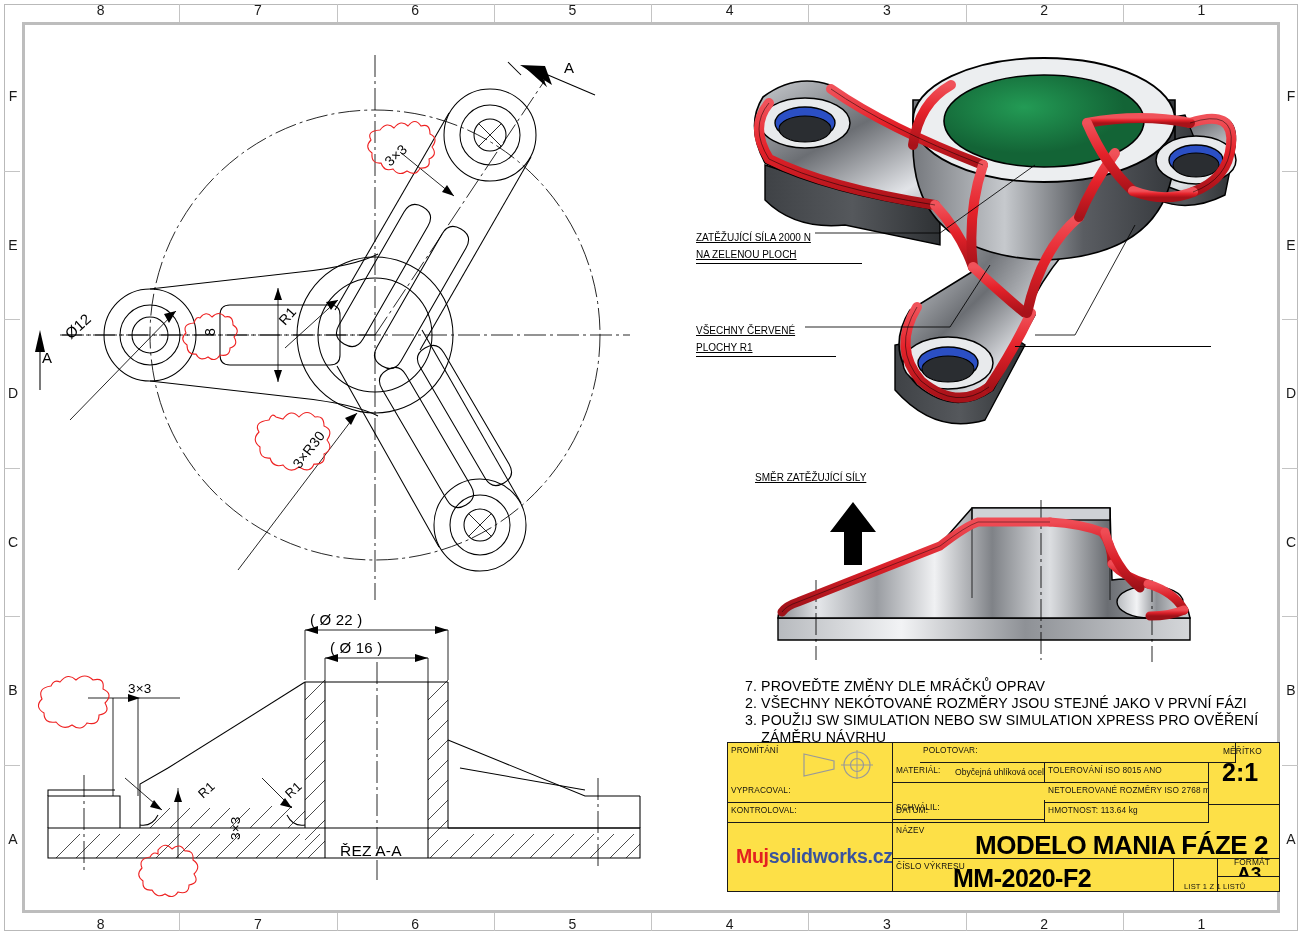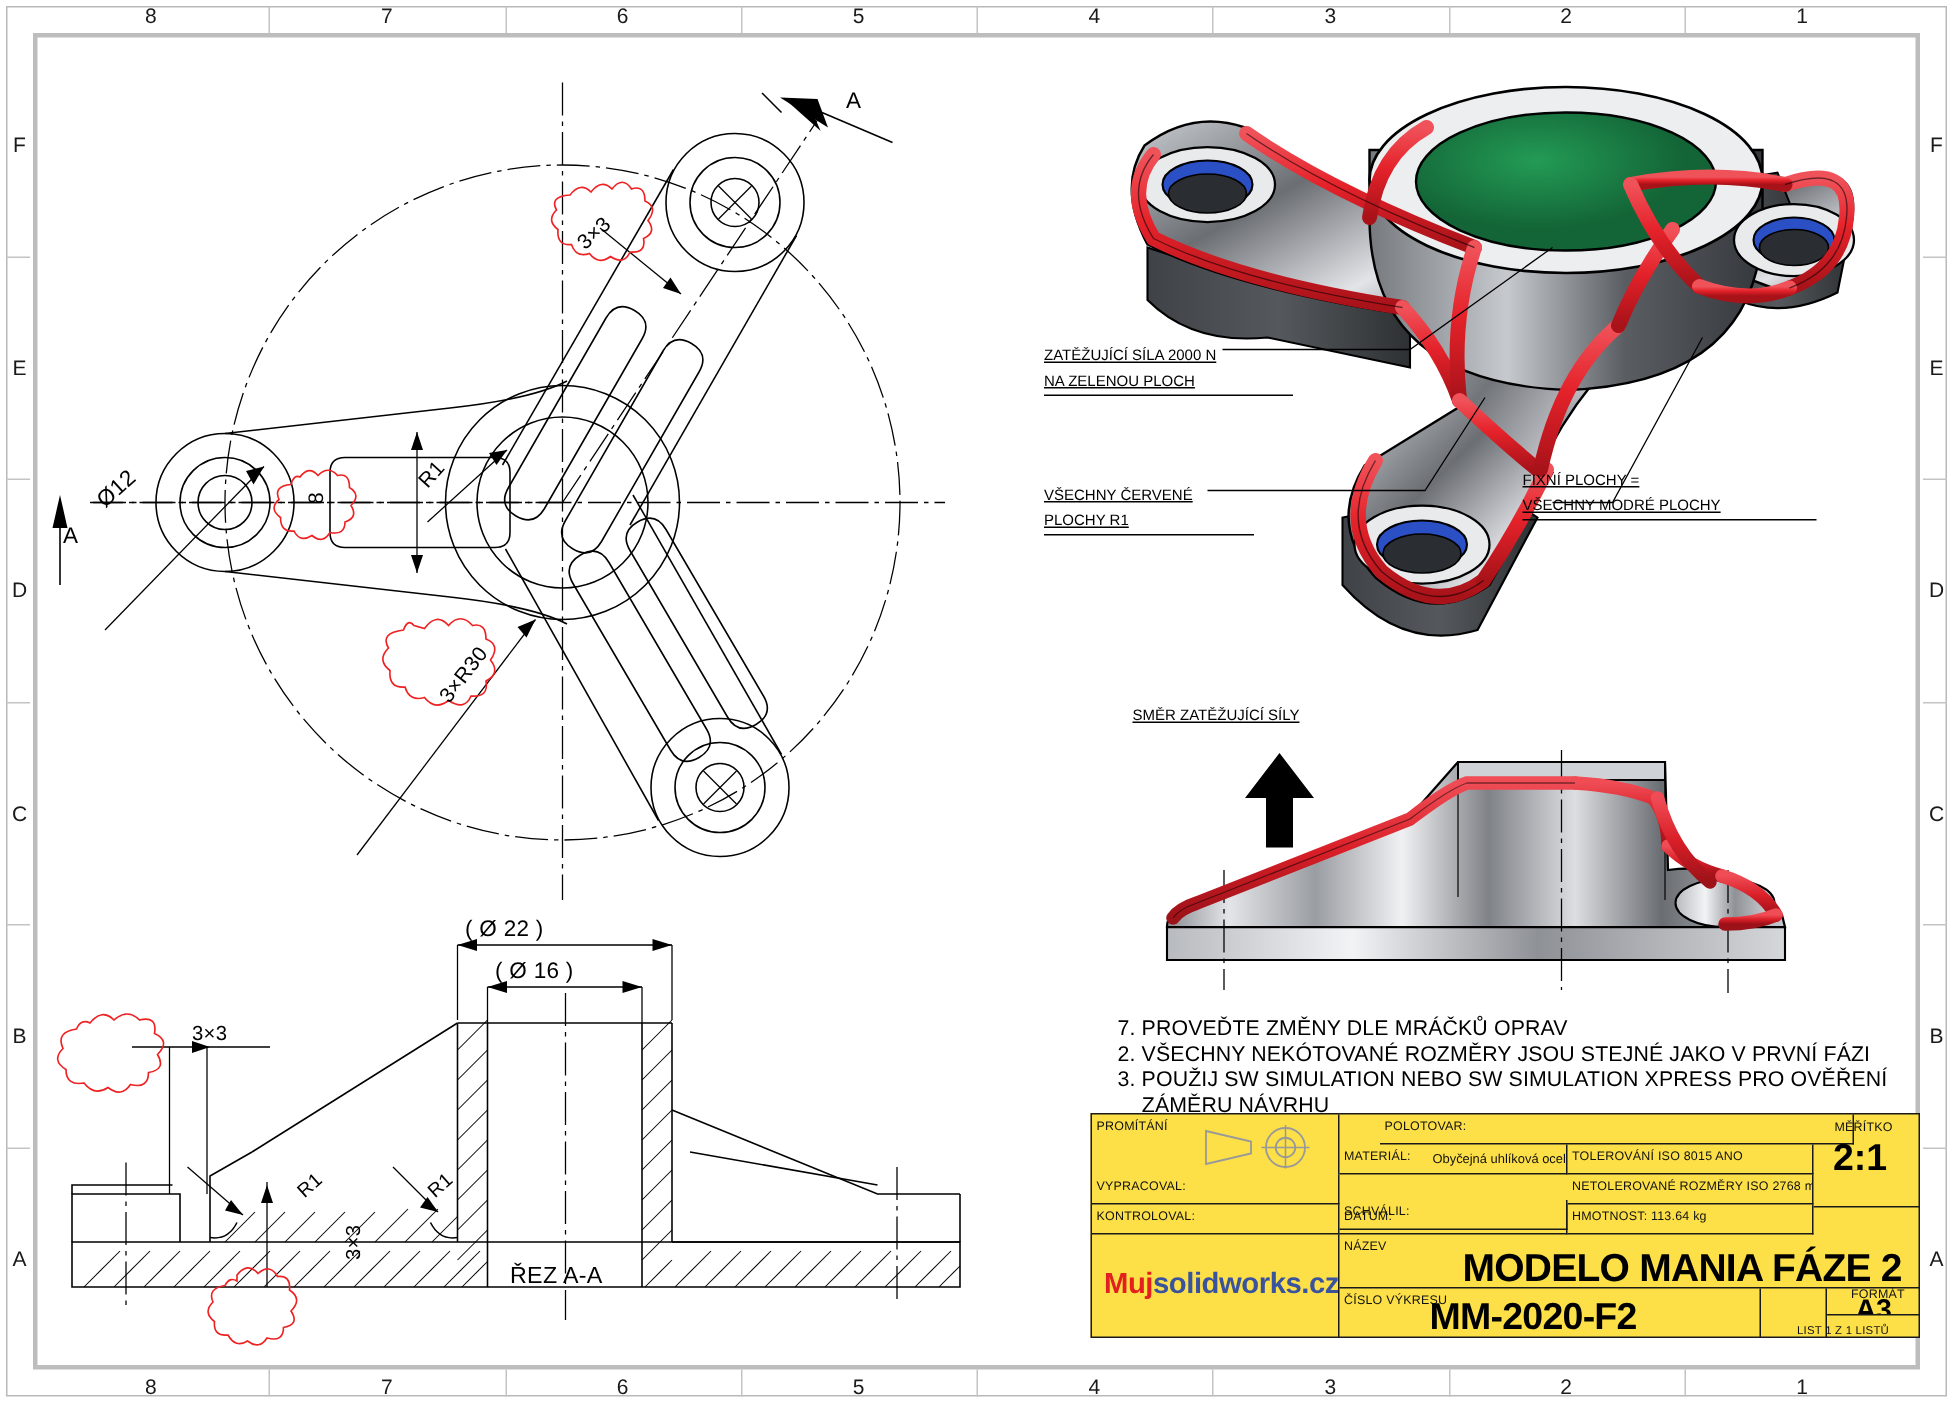--- a/index.html
+++ b/index.html
@@ -499,22 +499,20 @@
   </div>
 
   <div class="anno-big" style="left:696px;top:230px;">ZATĚŽUJÍCÍ SÍLA 2000 N
 NA ZELENOU PLOCH</div>
   <div style="position:absolute;left:696px;top:263px;width:166px;height:1px;background:#000;"></div>
 
   <div class="anno-big" style="left:696px;top:323px;">VŠECHNY ČERVENÉ
 PLOCHY R1</div>
   <div style="position:absolute;left:696px;top:356px;width:140px;height:1px;background:#000;"></div>
 
-  <div class="anno-big" style="left:1015px;top:313px;">FIXNÍ PLOCHY =
-VŠECHNY MODRÉ PLOCHY</div>
   <div style="position:absolute;left:1015px;top:346px;width:196px;height:1px;background:#000;"></div>
 
   <div class="dwg" style="left:760px;top:480px;">
     <svg width="450" height="185" viewBox="0 0 450 185">
       <defs>
         <linearGradient id="sm1" x1="0" y1="0" x2="1" y2="0">
           <stop offset="0%" stop-color="#8a8d92"></stop>
           <stop offset="10%" stop-color="#e3e5e8"></stop>
           <stop offset="24%" stop-color="#9a9da2"></stop>
           <stop offset="38%" stop-color="#f0f1f3"></stop>
@@ -646,17 +644,17 @@
     </div>
 
     <div class="cell" style="left:446px;top:116px;width:44px;height:33px;border-bottom:none;"></div>
 
     <div class="cell" style="left:490px;top:112px;width:62px;height:22px;border-right:none;">
       <span class="lab" style="left:16px;">FORMÁT</span>
       <span style="position:absolute;left:19px;top:8px;font-size:19px;font-weight:bold;">A3</span>
     </div>
 
     <div class="cell" style="left:446px;top:138px;width:106px;height:11px;border-right:none;border-bottom:none;">
-      <span class="lab" style="left:24px;top:1px;font-size:7.6px;">LIST  1  Z  1  LISTŮ</span>
+      <span class="lab" style="left:10px;top:1px;font-size:7.6px;">LIST  1  Z  1  LISTŮ</span>
     </div>
   </div>
 
 </div>
 
 </body></html>

